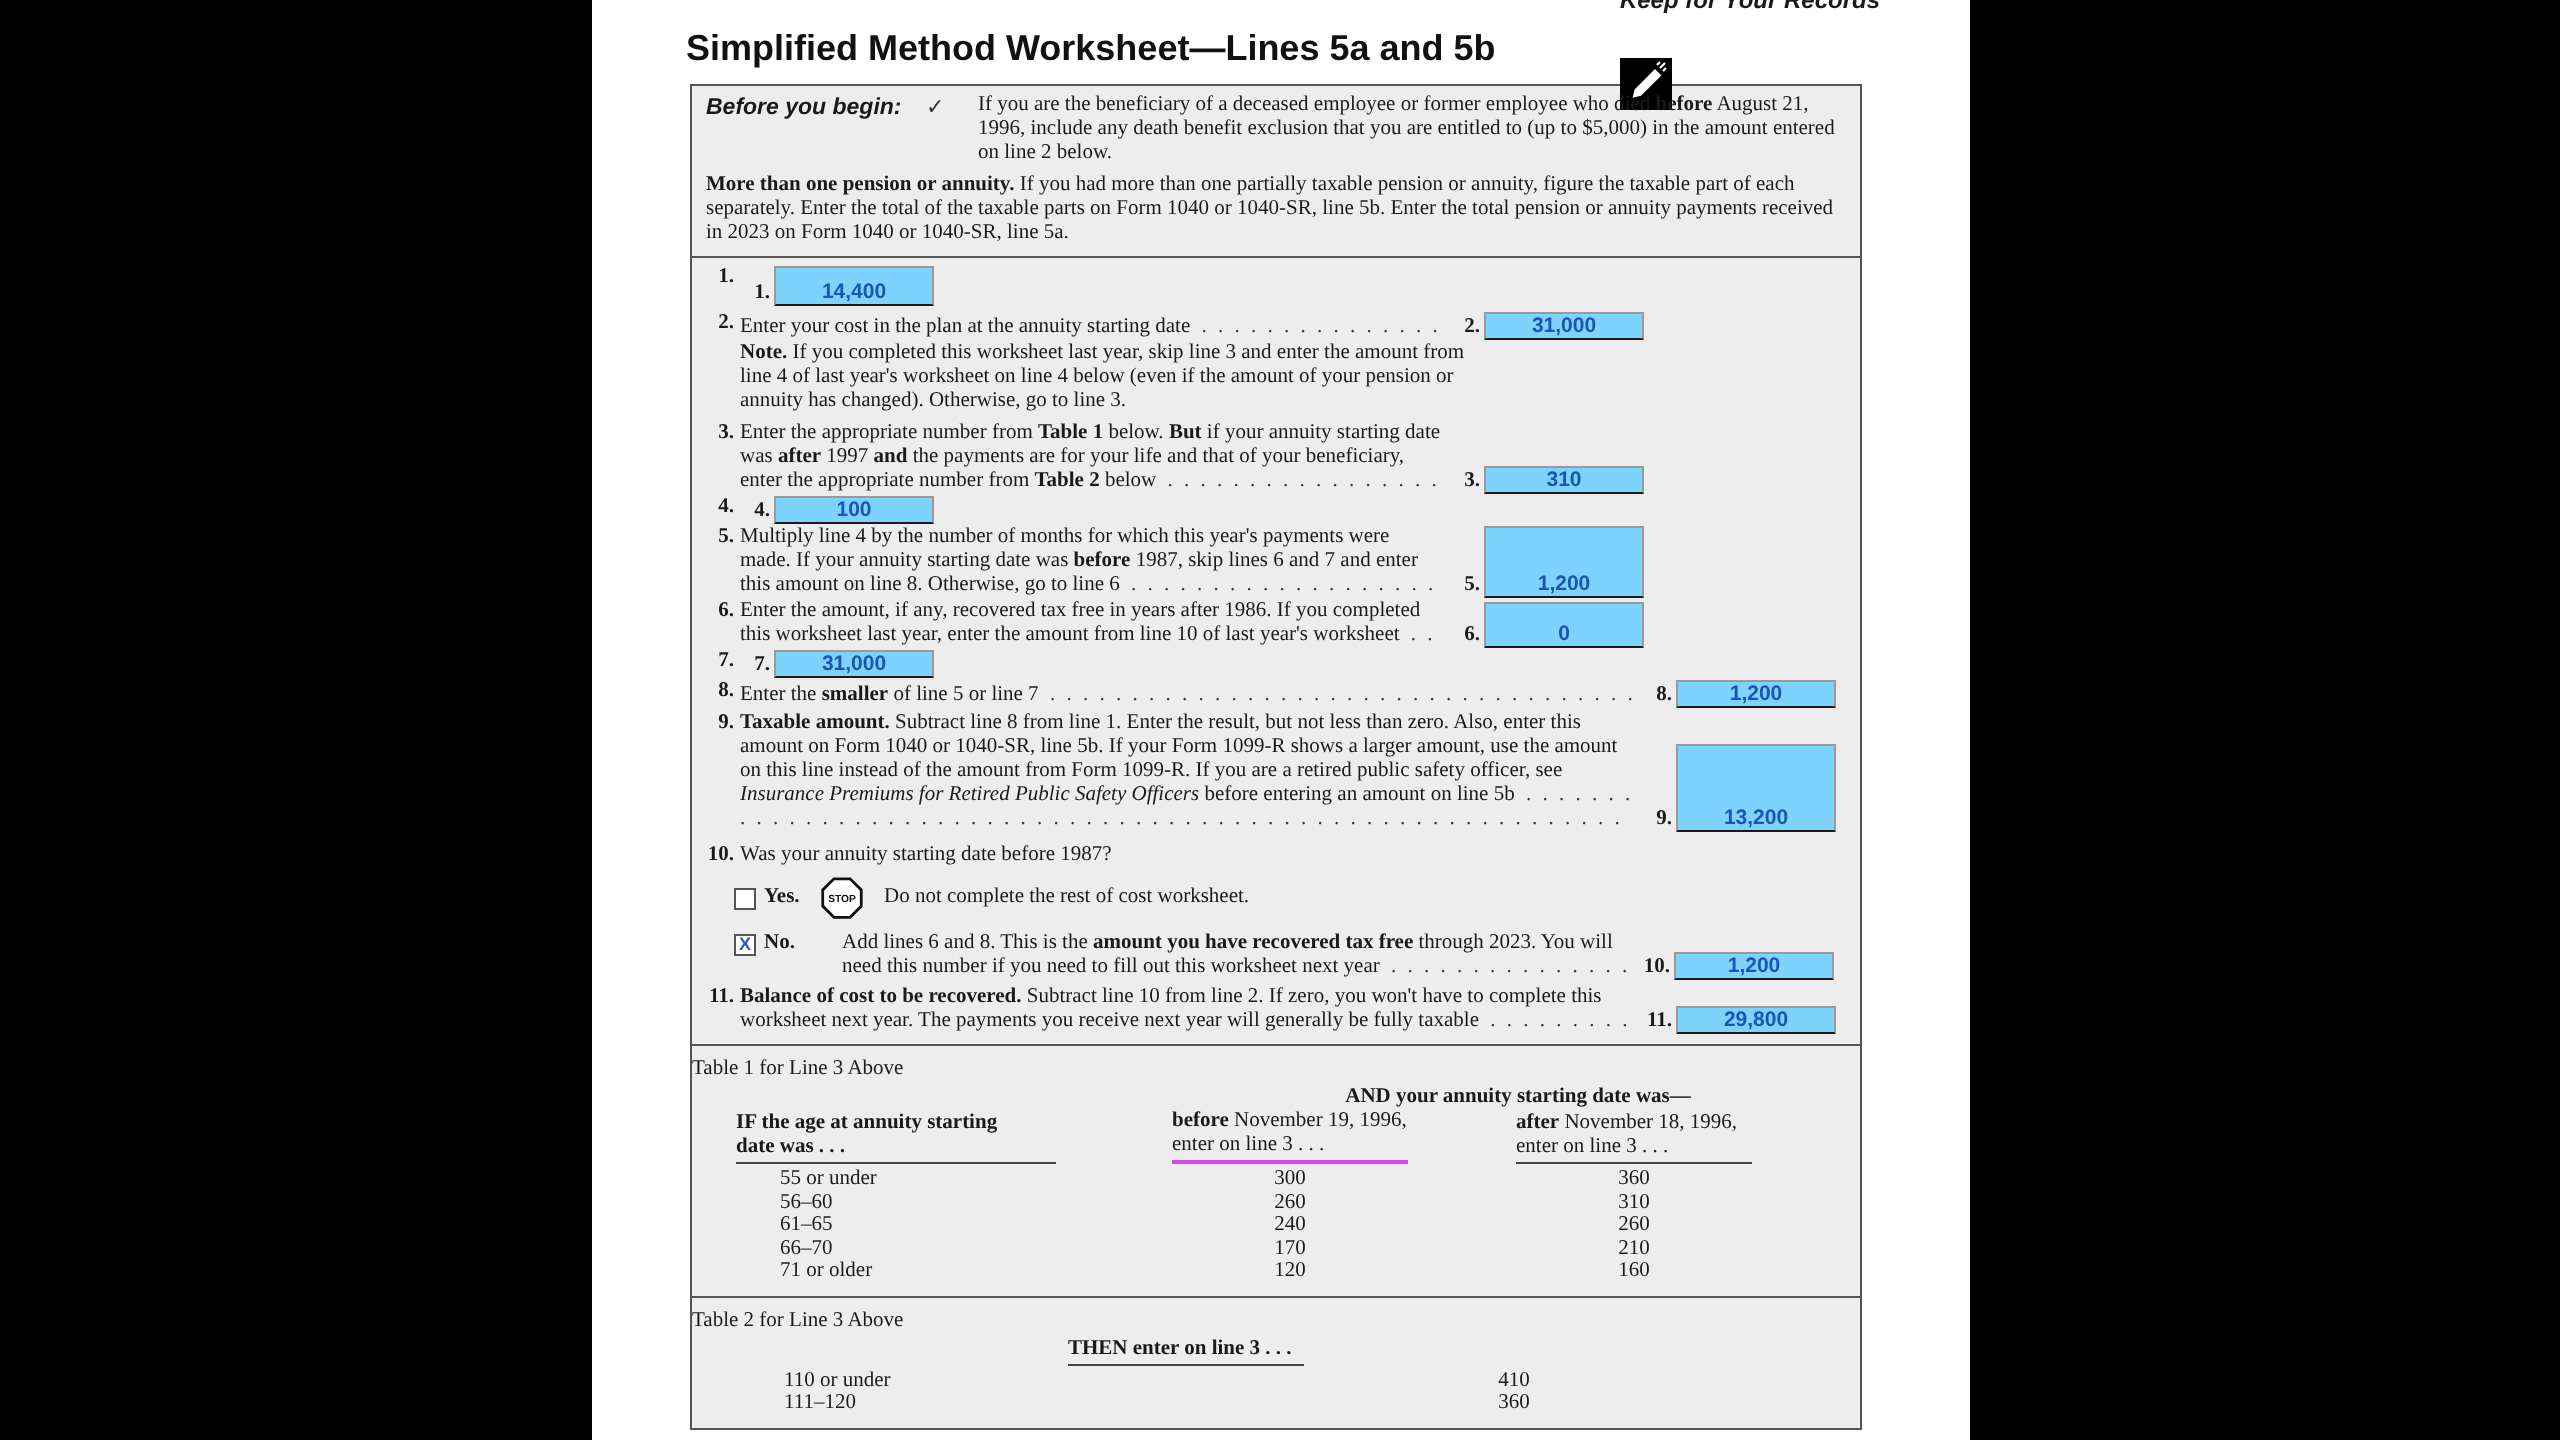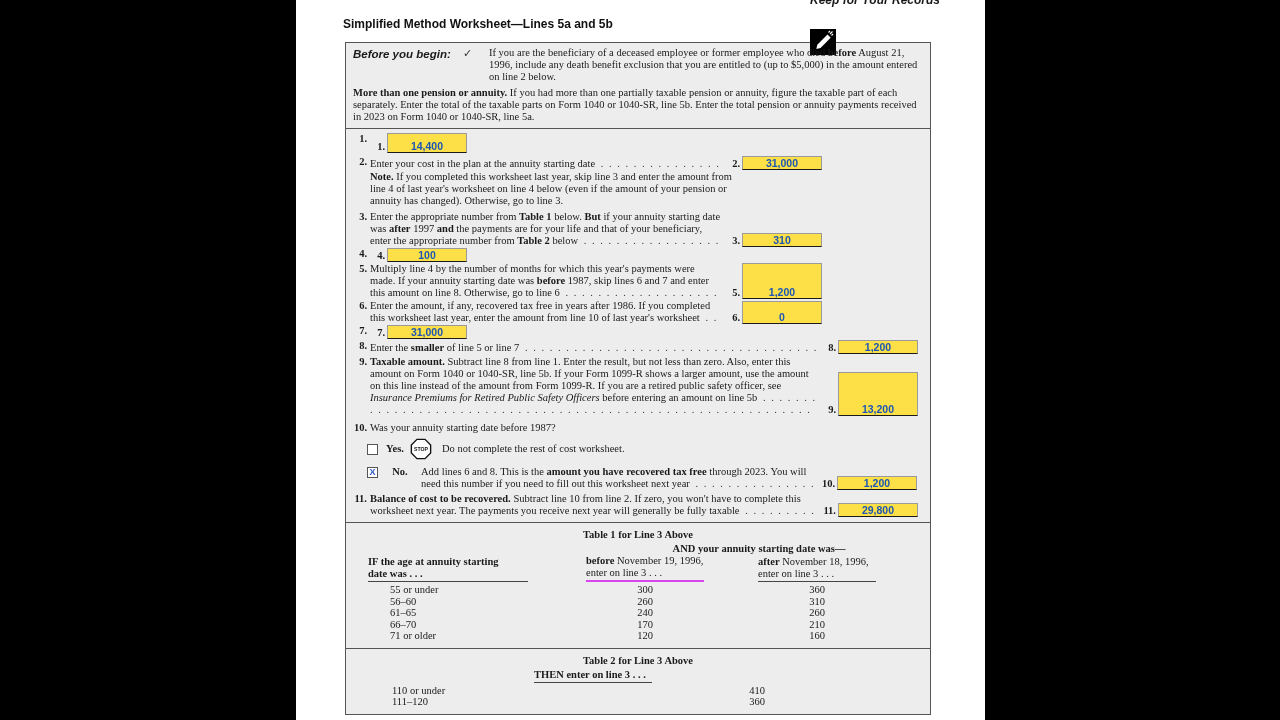--- a/index.html
+++ b/index.html
@@ -5,21 +5,21 @@
   * { box-sizing: border-box; }
   html,body { margin:0; padding:0; }
   body {
     width:1280px; height:720px; background:#000; position:relative; overflow:hidden;
     font-family:"Liberation Serif", serif; color:#1a1a1a;
   }
   .page { position:absolute; left:296px; top:0; width:689px; height:720px; background:#fff; }
 
   
   .hdr { display:flex; justify-content:space-between; align-items:center; padding:10px 45px 4px 47px; height:42px; }
-  .title { font-family:"Liberation Sans", sans-serif; font-weight:bold; font-size:12px; color:#111; }
+  .title { font-family:"Liberation Sans", sans-serif; font-weight:bold; font-size:18px; color:#111; }
   .keep { display:flex; align-items:flex-start; gap:22px;flex-direction:column; }
   .keep-label { font-family:"Liberation Sans", sans-serif; font-style:italic; font-weight:bold; font-size:12px; }
   .pencil { width:26px; height:26px; background:#000; flex:none; }
 
   
   .panel { margin-left:49px; width:586px; border:1px solid #555; background:#ededed; }
   .sec { border-top:1px solid #555; }
   .sec:first-child { border-top:none; }
 
   
@@ -37,39 +37,39 @@
   .lt::after { content:" . . . . . . . . . . . . . . . . . . . . . . . . . . . . . . . . . . . . . . . . . . . . . . . . . . . . . . . . . . . . . . . . . . . . . . . . . . . . . . . . . . . . . . . . . . . . . . . . . . . . . . . ."; word-spacing:3px; color:#333; }
   .lt.nodots::after { content:none; }
   .w-in  { width:352px; }
   .w-out { width:448px; }
   .w-note{ width:368px; }
   .w-no  { width:396px; }
   .h1 { height:12px; } .h2 { height:24px; } .h3 { height:36px; } .h5 { height:60px; }
   .mb2 { margin-bottom:2px; } .mb3 { margin-bottom:3px; } .mb4 { margin-bottom:4px; } .mb6 { margin-bottom:6px; }
   .tail { display:flex; align-items:flex-end; flex:none; }
   .tnum { width:18px; text-align:right; font-weight:bold; margin-right:2px; }
-  .box { width:80px; height:14px; background:#fde047; border:1px solid #9a9a9a; border-bottom:1.5px solid #1a1a1a;
+  .box { width:80px; height:14px; background:#7dd3fc; border:1px solid #9a9a9a; border-bottom:1.5px solid #1a1a1a;
          display:flex; align-items:flex-end; justify-content:center; flex:none; }
   .bh20 { height:20px; } .bh23 { height:23px; } .bh36 { height:36px; } .bh44 { height:44px; }
   .val { font-family:"Liberation Sans", sans-serif; font-weight:bold; font-size:10.5px; color:#1b56b5; line-height:12px; }
 
   
   .cb { width:11px; height:11px; background:#fff; border:1px solid #555; flex:none; align-self:flex-start; margin-top:1px;
         display:flex; align-items:center; justify-content:center; }
   .cbx { font-family:"Liberation Sans", sans-serif; font-weight:bold; font-size:9px; color:#2f55cc; line-height:9px; }
-  .ynl { width:40px; flex:none; font-weight:bold; padding-left:4px; align-self:flex-start;text-align:center; }
+  .ynl { width:40px; flex:none; font-weight:bold; padding-left:4px; align-self:flex-start; }
   .yn  { align-items:center; }
   .yn .ln, .yn .cb, .yn .ynl { align-self:center; }
   .yn .ynl { width:30px; }
   .stop { flex:none; margin:0 6px 0 2px; }
   .yntext { padding-left:4px; }
 
   
   .tsec { padding:4px 0 6px 0; font-size:10.5px; }
-  .ttitle { text-align:center; font-weight:bold; margin:1px 0 2px 0; line-height:13px; }
+  .ttitle { text-align:left; font-weight:normal; margin:1px 0 2px 0; line-height:13px; }
   .t1span { margin-left:247px; width:332px; text-align:center; font-weight:bold; line-height:12px; }
   .thead { display:flex; align-items:flex-end; padding-left:7px; line-height:12px; margin-bottom:2px; }
   .t1c1 { margin-left:15px; width:160px; font-weight:bold; border-bottom:1px solid #444; padding-bottom:1px; }
   .t1c2 { margin-left:58px; width:118px; border-bottom:2px solid #d946ef; padding-bottom:1px; }
   .t1c3 { margin-left:54px; width:118px; border-bottom:1px solid #444; padding-bottom:1px; }
   .trow { display:flex; padding-left:7px; line-height:11.5px; }
   .tc1 { margin-left:37px; width:196px; }
   .tc2 { width:118px; text-align:center; }
   .tc3 { margin-left:54px; width:118px; text-align:center; }
   .t2c1h { margin-left:14px; width:150px; font-weight:bold; border-bottom:1px solid #444; padding-bottom:1px; }

